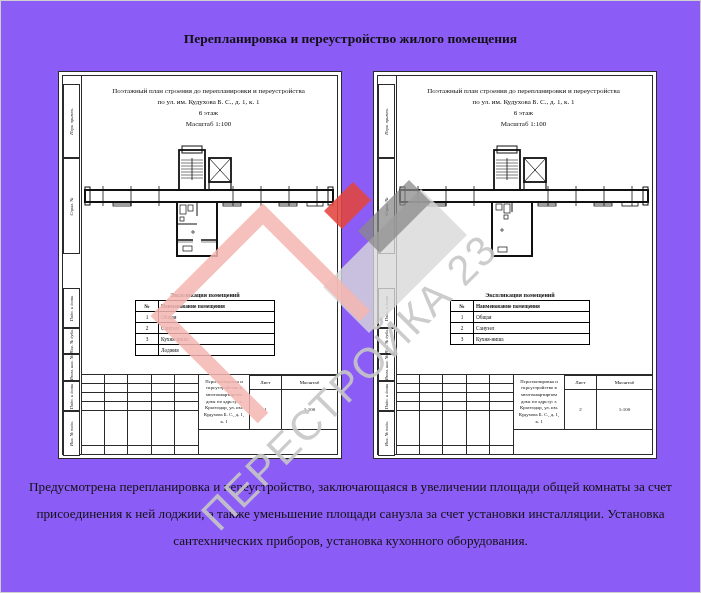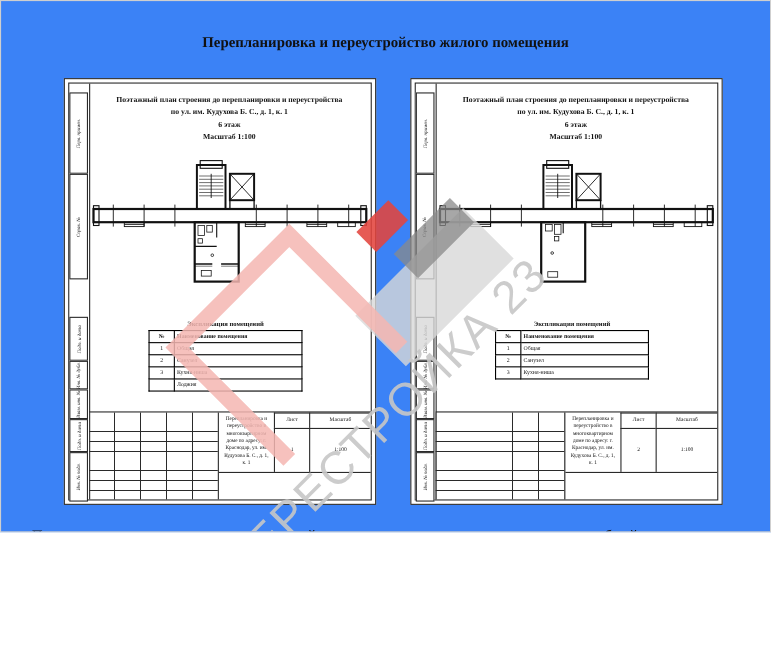--- a/index.html
+++ b/index.html
@@ -1,31 +1,31 @@
 <!DOCTYPE html>
 <html><head>
 <meta charset="utf-8">
 <style>
   html,body{margin:0;padding:0;background:#fff;}
-  .page{position:relative;width:701px;height:484px;background:#3b82f6;border:1px solid #cfcfcf;
+  .page{position:relative;width:701px;height:593px;background:#8b5cf6;border:1px solid #cfcfcf;
         box-sizing:border-box;font-family:"Liberation Serif",serif;color:#111;overflow:hidden;}
   .main-title{position:absolute;top:30px;left:0;right:0;text-align:center;
         font-size:13.5px;font-weight:bold;margin:0;}
   
   .sheet{position:absolute;top:70px;width:284px;height:388px;border:1.5px solid #2a2a2a;
          background:#fff;box-sizing:border-box;}
   #sheet0{left:57px}
   #sheet1{left:372px}
   .sheet-inner{position:absolute;inset:3px;border:1px solid #2a2a2a;}
   .frame-strip{position:absolute;left:0;top:0;bottom:0;width:18px;border-right:1px solid #2a2a2a;}
   .frame-box{position:absolute;left:0;width:17px;border:0.8px solid #2a2a2a;box-sizing:border-box;
          display:flex;align-items:center;justify-content:center;background:#fff;}
   .frame-box span{transform:rotate(-90deg);font-size:4.5px;font-style:italic;white-space:nowrap;}
   .sheet-header{position:absolute;left:20px;right:3px;top:10px;text-align:center;
-         font-weight:bold;font-size:7px;line-height:1.55;}
+         font-weight:normal;font-size:7px;line-height:1.55;}
   .plan{position:absolute;left:20px;top:68px;}
   .expl{position:absolute;left:64px;top:216px;width:156px;text-align:center;}
   .expl-title{font-size:6px;font-weight:bold;margin-bottom:2px;}
   .expl table{border-collapse:collapse;margin:0 auto;width:140px;border:1.5px solid #000;}
   .expl th,.expl td{border:1px solid #000;font-size:5.3px;height:10px;padding:0 2px;text-align:left;}
   .expl th{font-weight:bold;}
   .expl .cnum{width:18px;text-align:center;}
   .stamp{position:absolute;left:18px;right:0;bottom:0;height:80px;border-top:1px solid #2a2a2a;
          display:flex;box-sizing:border-box;}
   .stamp-grid{width:118px;border-right:1px solid #2a2a2a;box-sizing:border-box;

